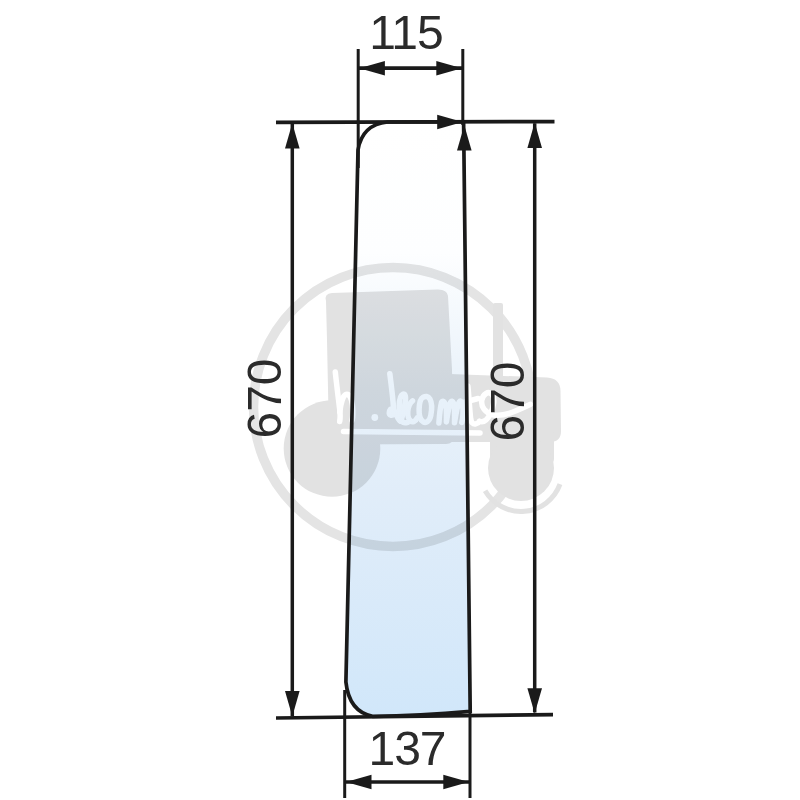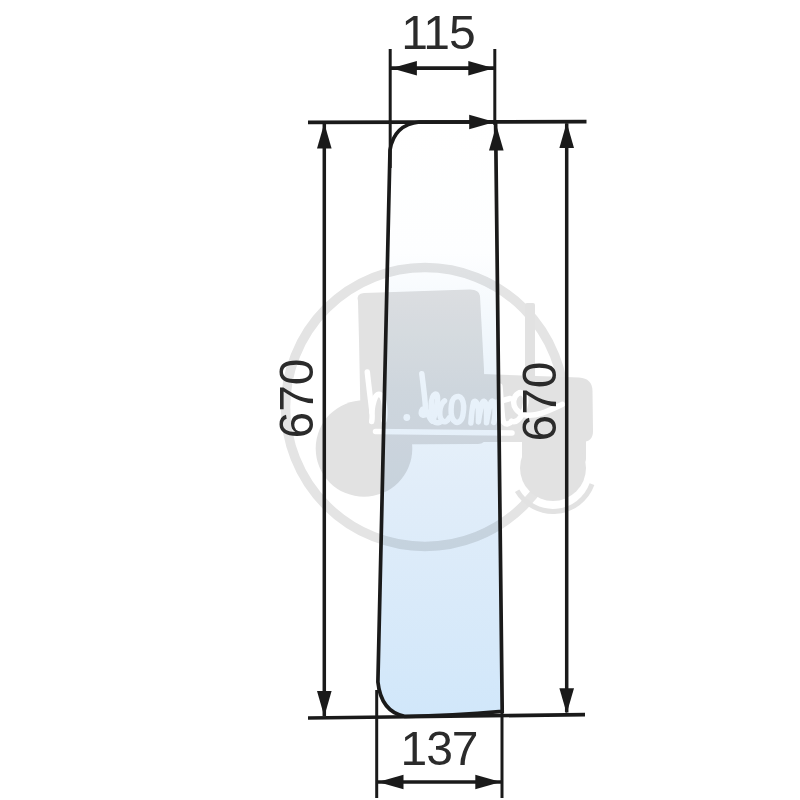--- a/index.html
+++ b/index.html
@@ -1,16 +1,16 @@
 <!DOCTYPE html>
 <html><head>
 <meta charset="utf-8">
 <style>
   html,body{margin:0;padding:0;background:#ffffff;}
-  .page{width:636px;height:800px;position:relative;overflow:hidden;margin-left:32px;}
+  .page{width:636px;height:800px;position:relative;overflow:hidden;}
   text{font-family:"Liberation Sans",sans-serif;fill:#2b2b2b;}
 </style>
 </head>
 <body>
 <div class="page">
 <svg width="800" height="800" viewBox="0 0 800 800">
   <defs>
     <linearGradient id="glassg" x1="0" y1="122" x2="0" y2="716" gradientUnits="userSpaceOnUse">
       <stop offset="0" stop-color="#ffffff"></stop>
       <stop offset="0.22" stop-color="#fdfeff"></stop>

